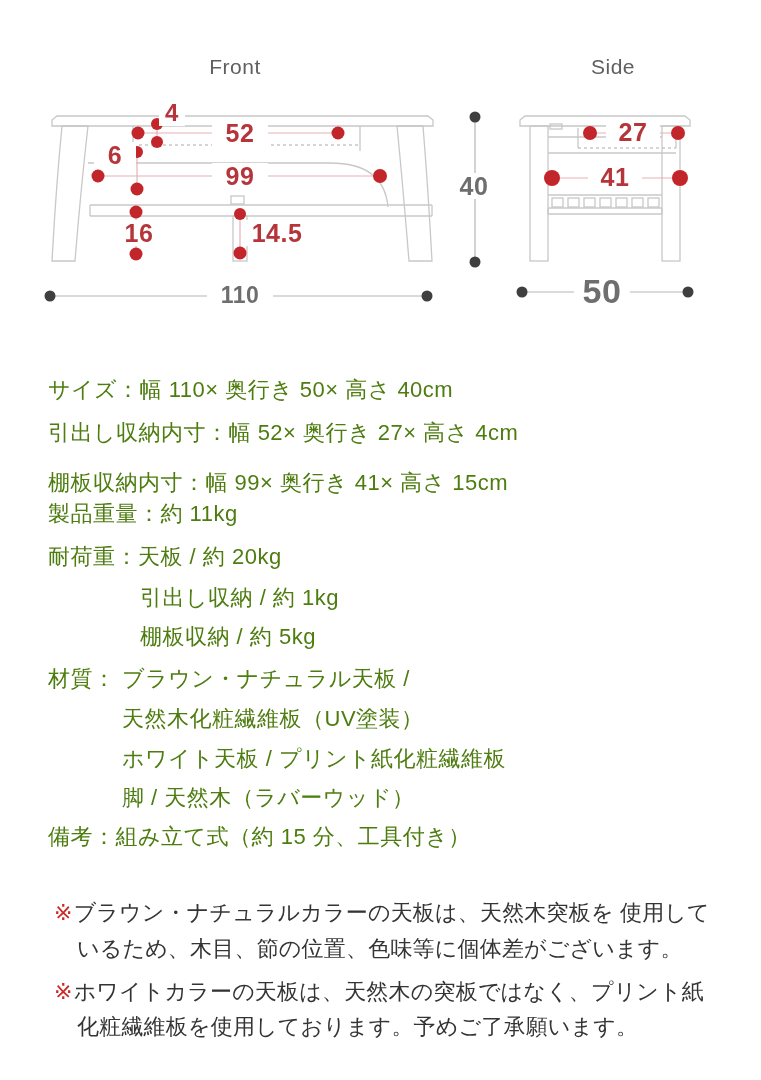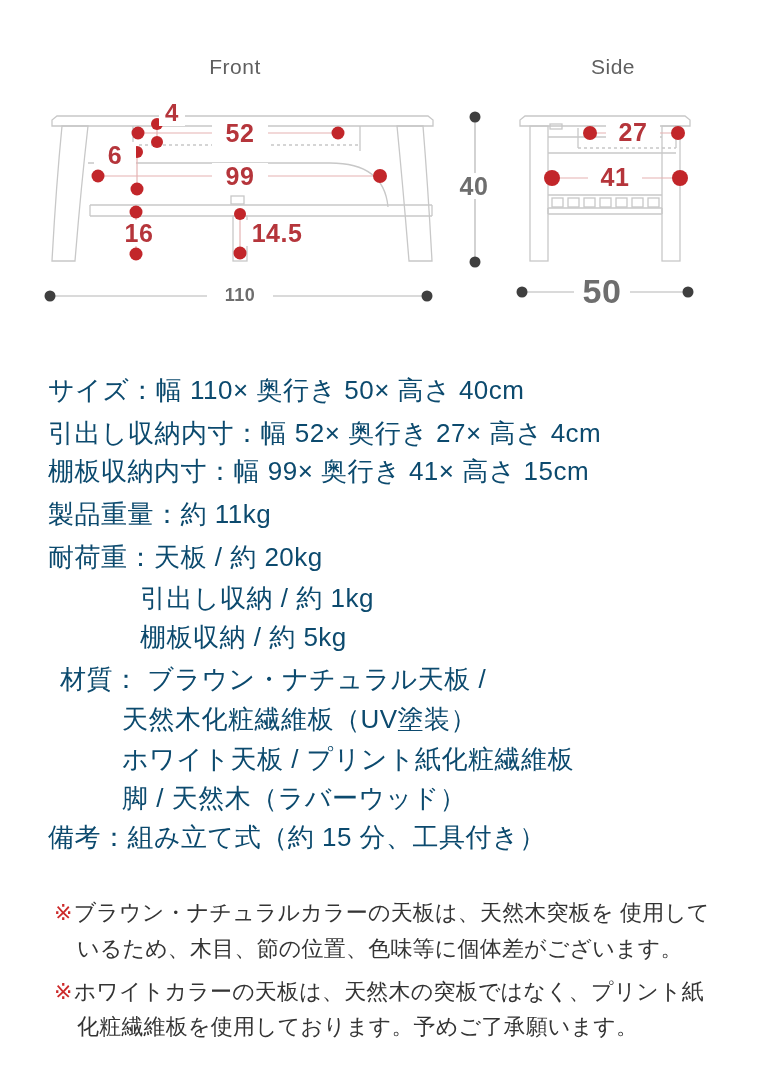--- a/index.html
+++ b/index.html
@@ -28,40 +28,40 @@
   .dim-label.gray { color: #6e6e6e; font-weight: 700; }
 
   #dim-front-4    { left: 159px; top: 100px; width: 26px; font-size: 24px; }
   #dim-front-52   { left: 212px; top: 120px; width: 56px; }
   #dim-front-15   { left:  94px; top: 142px; width: 42px; }
   #dim-front-99   { left: 212px; top: 163px; width: 56px; }
   #dim-front-16   { left: 117px; top: 220px; width: 44px; }
   #dim-front-145  { left: 246px; top: 220px; width: 62px; }
   #dim-side-27    { left: 606px; top: 119px; width: 54px; }
   #dim-side-41    { left: 588px; top: 164px; width: 54px; }
-  #dim-width-110  { left: 207px; top: 282px; width: 66px; font-size: 18px; }
+  #dim-width-110  { left: 207px; top: 282px; width: 66px; font-size: 23px; }
   #dim-height-40  { left: 450px; top: 173px; width: 48px; font-size: 25px; }
   #dim-depth-50   { left: 574px; top: 278px; width: 56px; font-size: 34px; }
 
   
   .spec-line {
-    position: absolute; left: 48px; font-size: 26px; color: #0c4a6e;
+    position: absolute; left: 48px; font-size: 22px; color: #4d7c0f;
     letter-spacing: 0.5px; line-height: 30px; white-space: nowrap;
   }
   .indent-load { left: 140px !important; }
   .indent-mat  { left: 122px !important; }
 
   #spec-0  { top: 375px; }
   #spec-1  { top: 418px; }
-  #spec-2  { top: 456px; }
+  #spec-2  { top: 468px; }
   #spec-3  { top: 499px; }
   #spec-4  { top: 542px; }
   #spec-5  { top: 583px; }
   #spec-6  { top: 622px; }
-  #spec-7  { top: 664px; margin-left: 12px; }
+  #spec-7  { top: 664px; }
   #spec-8  { top: 704px; }
   #spec-9  { top: 744px; }
   #spec-10 { top: 783px; }
   #spec-11 { top: 822px; }
 
   
   .note-line {
     position: absolute; font-size: 22px; color: #343434; letter-spacing: 0.2px;
     line-height: 30px; white-space: nowrap;
   }

